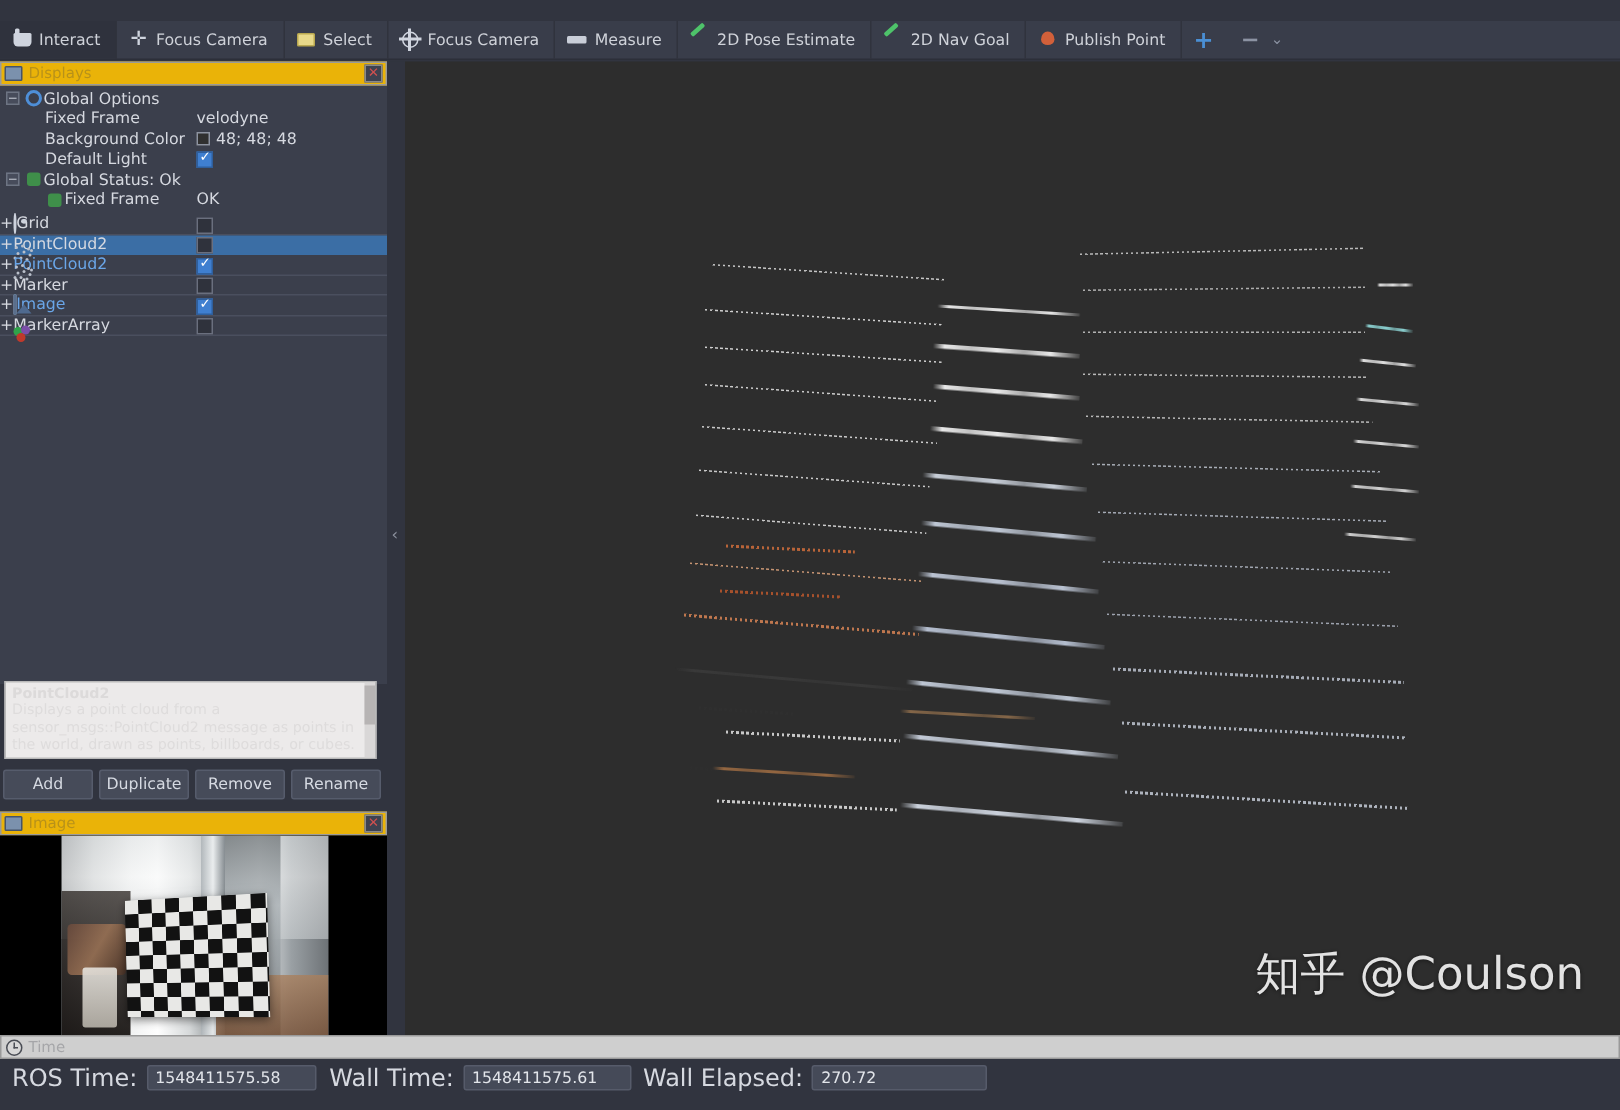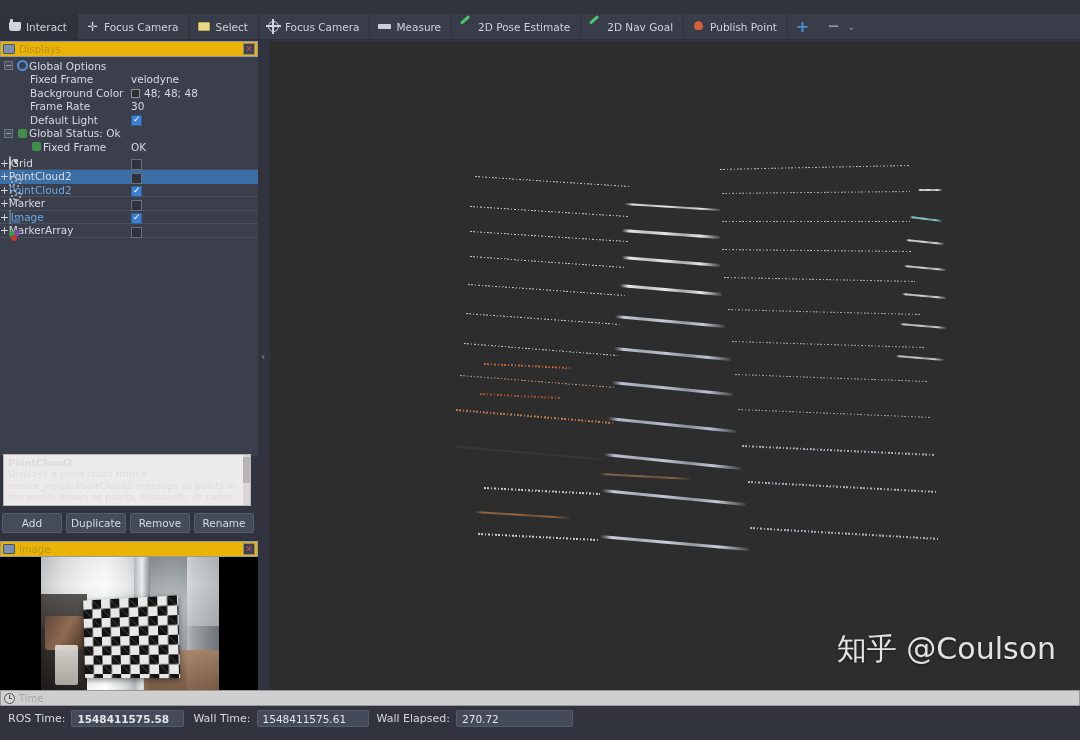--- a/index.html
+++ b/index.html
@@ -182,26 +182,26 @@
     height: 16px; background: #cfcfcf; border: 1px solid #9a9a9a;
     display:flex; align-items:center; padding: 0 3px; width: 1080px;
   }
   .ic-clock { width: 11px; height: 11px; border-radius:50%; border:1.5px solid #4a4d55; background:#d7d7d7; position:relative; flex:none; }
   .ic-clock:before { content:''; position:absolute; left:4px; top:1.6px; width:1.3px; height:4px; background:#4a4d55; }
   .ic-clock:after { content:''; position:absolute; left:4px; top:4.6px; width:3.4px; height:1.3px; background:#4a4d55; }
   .time-title .ttext { font-size:10px; color:#3a3d46; margin-left:4px; opacity:.28; }
 
   .timefields { display:flex; align-items:center; height: 21px; padding: 4px 4px 0 4px; gap: 0; }
   .tf { display:flex; align-items:center; }
-  .tf .tflabel { font-size: 11px; color: #d6d9e0; padding: 0 6px 0 2px; white-space:nowrap;text-align:center; }
+  .tf .tflabel { font-size: 16px; color: #d6d9e0; padding: 0 6px 0 2px; white-space:nowrap;text-align:center; }
   .tf .tfbox {
     height: 17px; background: #454a58; border: 1px solid #565b6a; border-radius: 2px;
     font-size: 10.5px; color: #e2e5ea; padding: 1px 6px 0 5px; display:flex; align-items:center;
   }
-  .tf.t1 .tfbox { width: 113px; font-weight: bold; }
+  .tf.t1 .tfbox { width: 113px; }
   .tf.t2 .tfbox { width: 116px; }
   .tf.t3 .tfbox { width: 112px; }
   .tf.t4 .tfbox { width: 117px; }
   .tf.t1 { margin-left: 2px; }
   .tf.t2 { margin-left: 6px; }
   .tf.t3 { margin-left: 7px; }
   .tf.t4 { margin-left: 6px; }
 
   
   .view3d {
@@ -364,24 +364,20 @@
       </div>
       <div class="trow indent2">
         <span class="tlabel lbl-plain">Fixed Frame</span>
         <span class="tval">velodyne</span>
       </div>
       <div class="trow indent2">
         <span class="tlabel lbl-plain">Background Color</span>
         <span class="tval"><span class="swatch"></span><span>48; 48; 48</span></span>
       </div>
       <div class="trow indent2">
-        <span class="tlabel lbl-plain">Frame Rate</span>
-        <span class="tval">30</span>
-      </div>
-      <div class="trow indent2">
         <span class="tlabel lbl-plain">Default Light</span>
         <span class="tval"><span class="cbox on"></span></span>
       </div>
 
       <div class="trow">
         <span class="exp">−</span>
         <span class="tic">
             <span class="ic-status"></span>
           </span>
         <span class="tlabel lbl-plain">Global Status: Ok</span>

